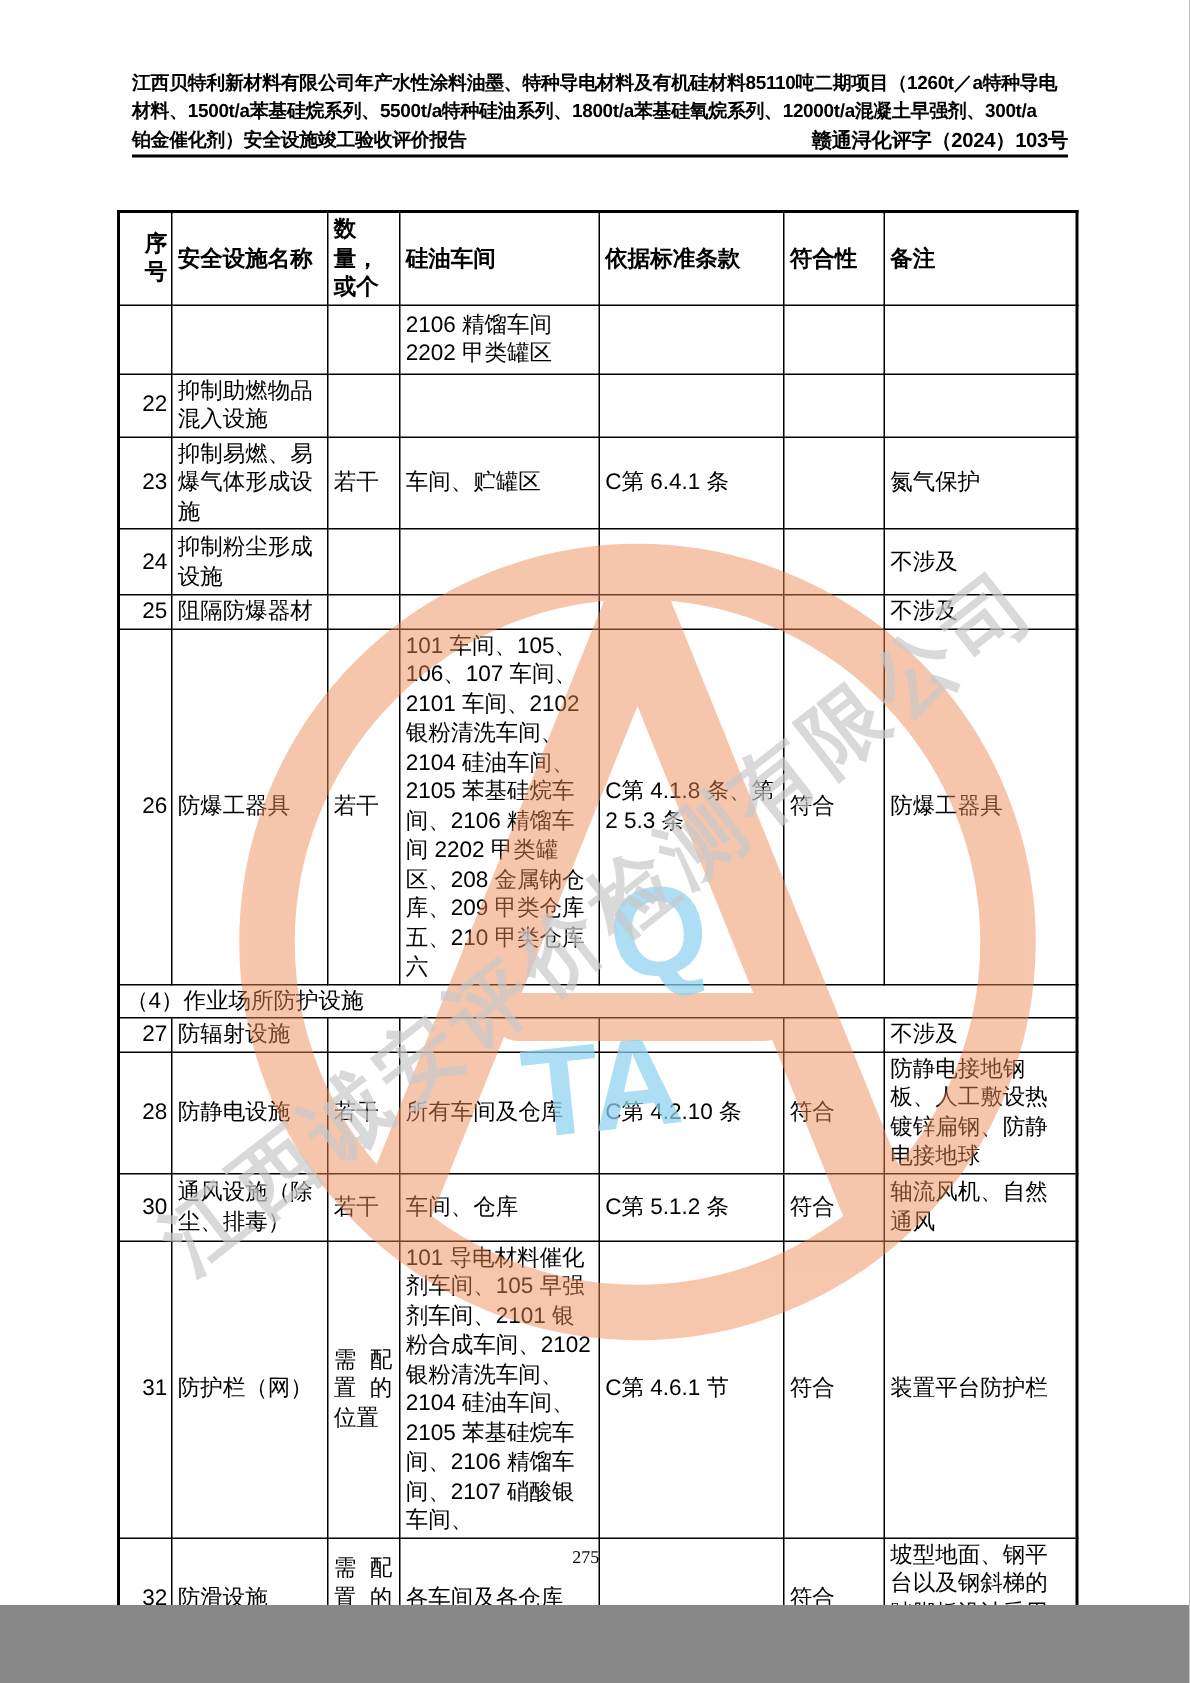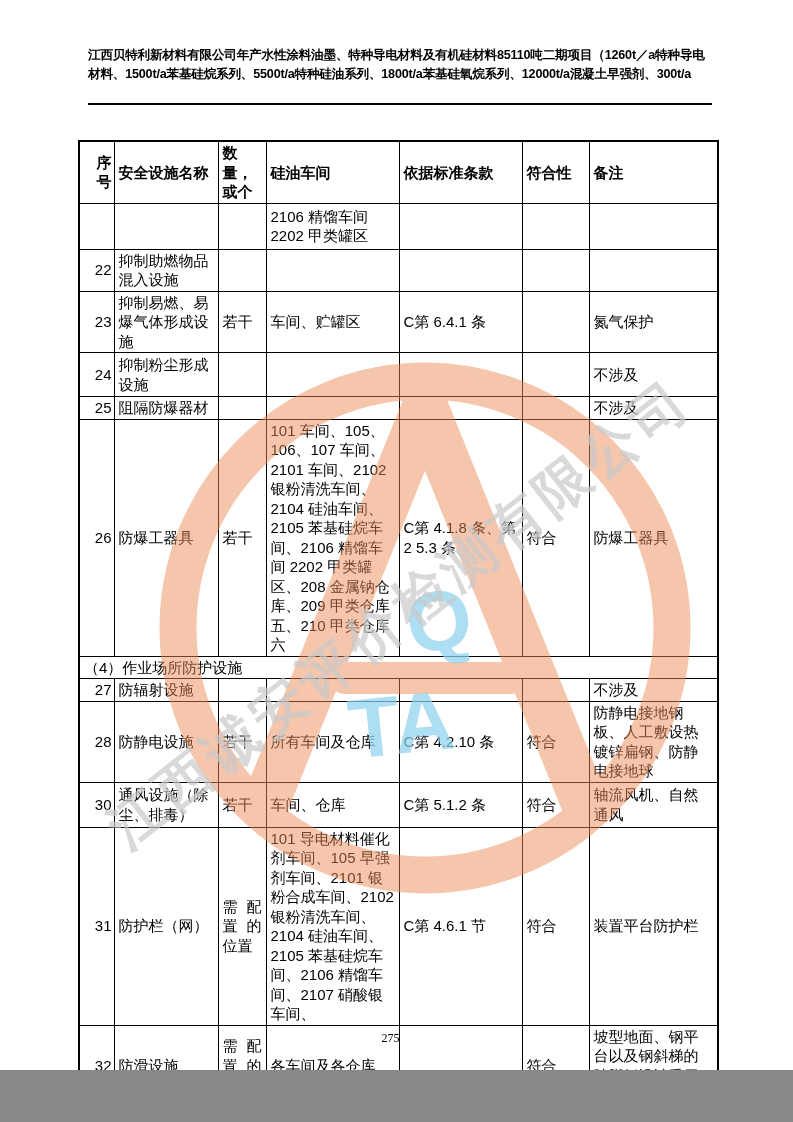--- a/index.html
+++ b/index.html
@@ -33,20 +33,24 @@
   #wm{position:absolute;left:0;top:0;width:793px;height:1122px;
     pointer-events:none;z-index:5;}
 </style>
 </head>
 <body>
 
 <div id="page">
 
   <div class="hdr-line" id="hdr1">江西贝特利新材料有限公司年产水性涂料油墨、特种导电材料及有机硅材料85110吨二期项目（1260t／a特种导电</div>
   <div class="hdr-line" id="hdr2">材料、1500t/a苯基硅烷系列、5500t/a特种硅油系列、1800t/a苯基硅氧烷系列、12000t/a混凝土早强剂、300t/a</div>
+  <div class="hdr-line" id="hdr3">
+    <span class="left">铂金催化剂）安全设施竣工验收评价报告</span>
+    <span class="right">赣通浔化评字（2024）103号</span>
+  </div>
   <div id="hdr-rule"></div>
 
   <table class="doc">
     <colgroup>
       <col style="width:35px">
         <col style="width:104px">
         <col style="width:48px">
       <col style="width:133px">
         <col style="width:123px">
         <col style="width:67px">

